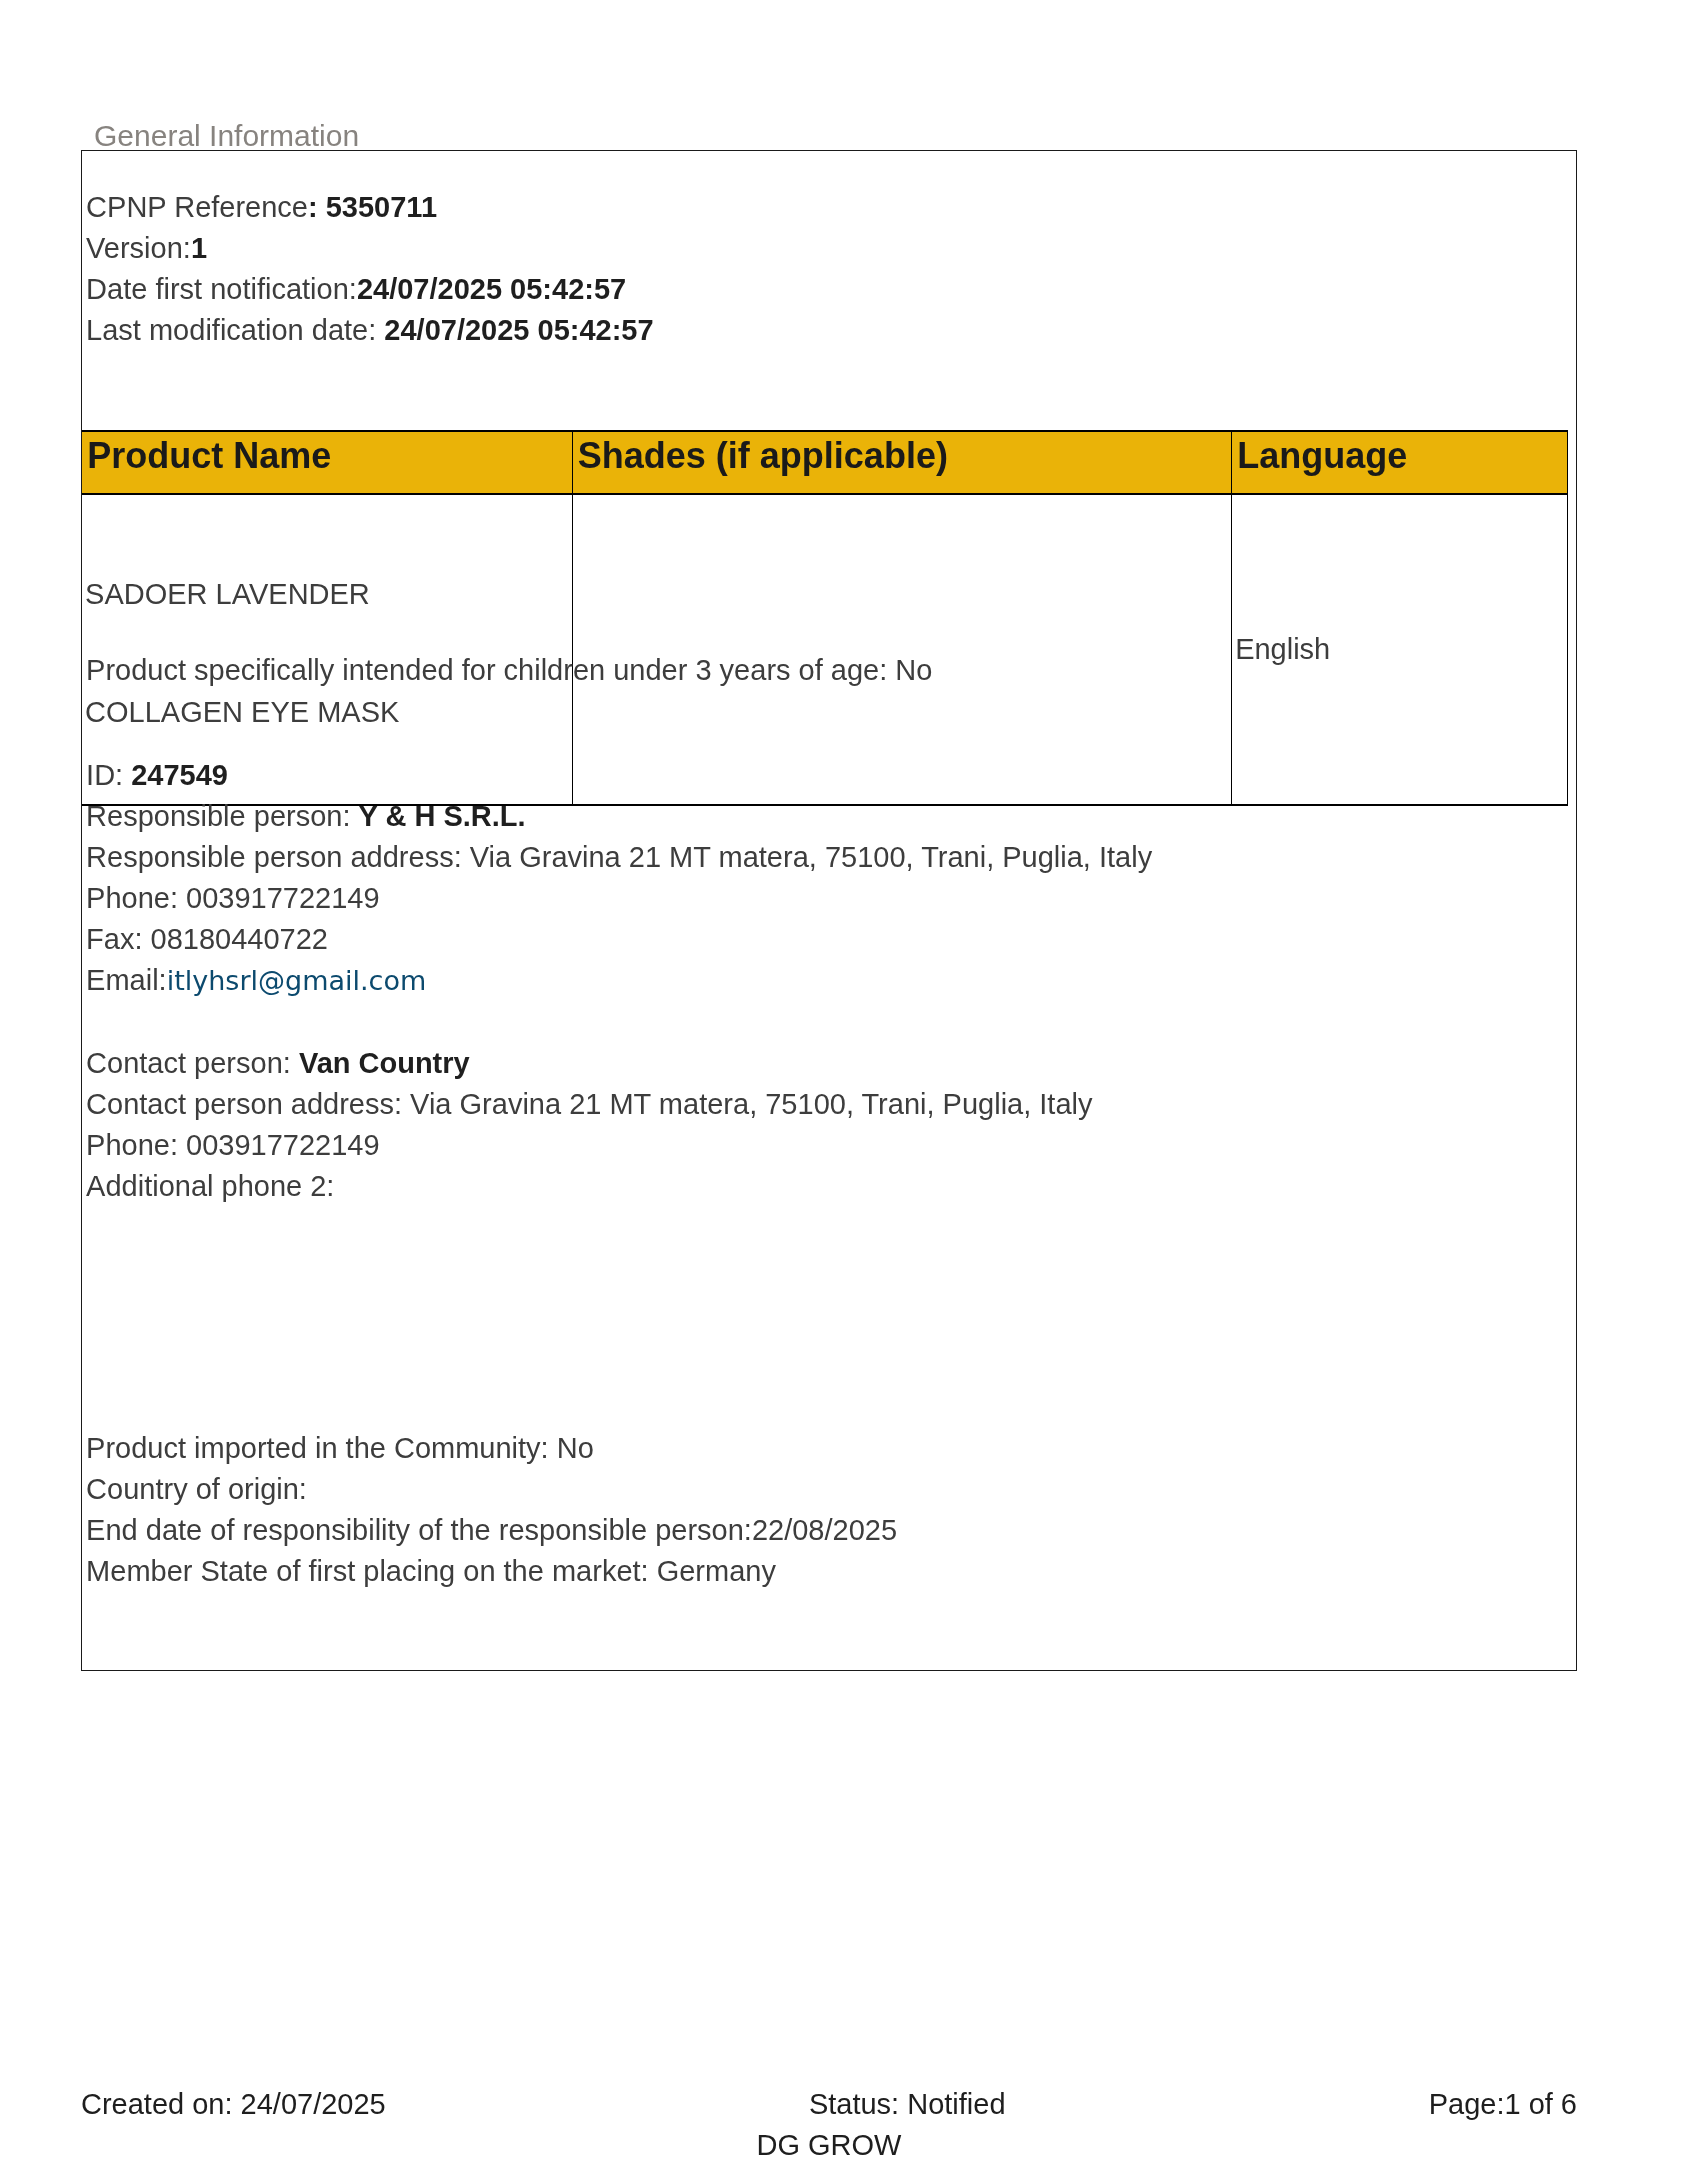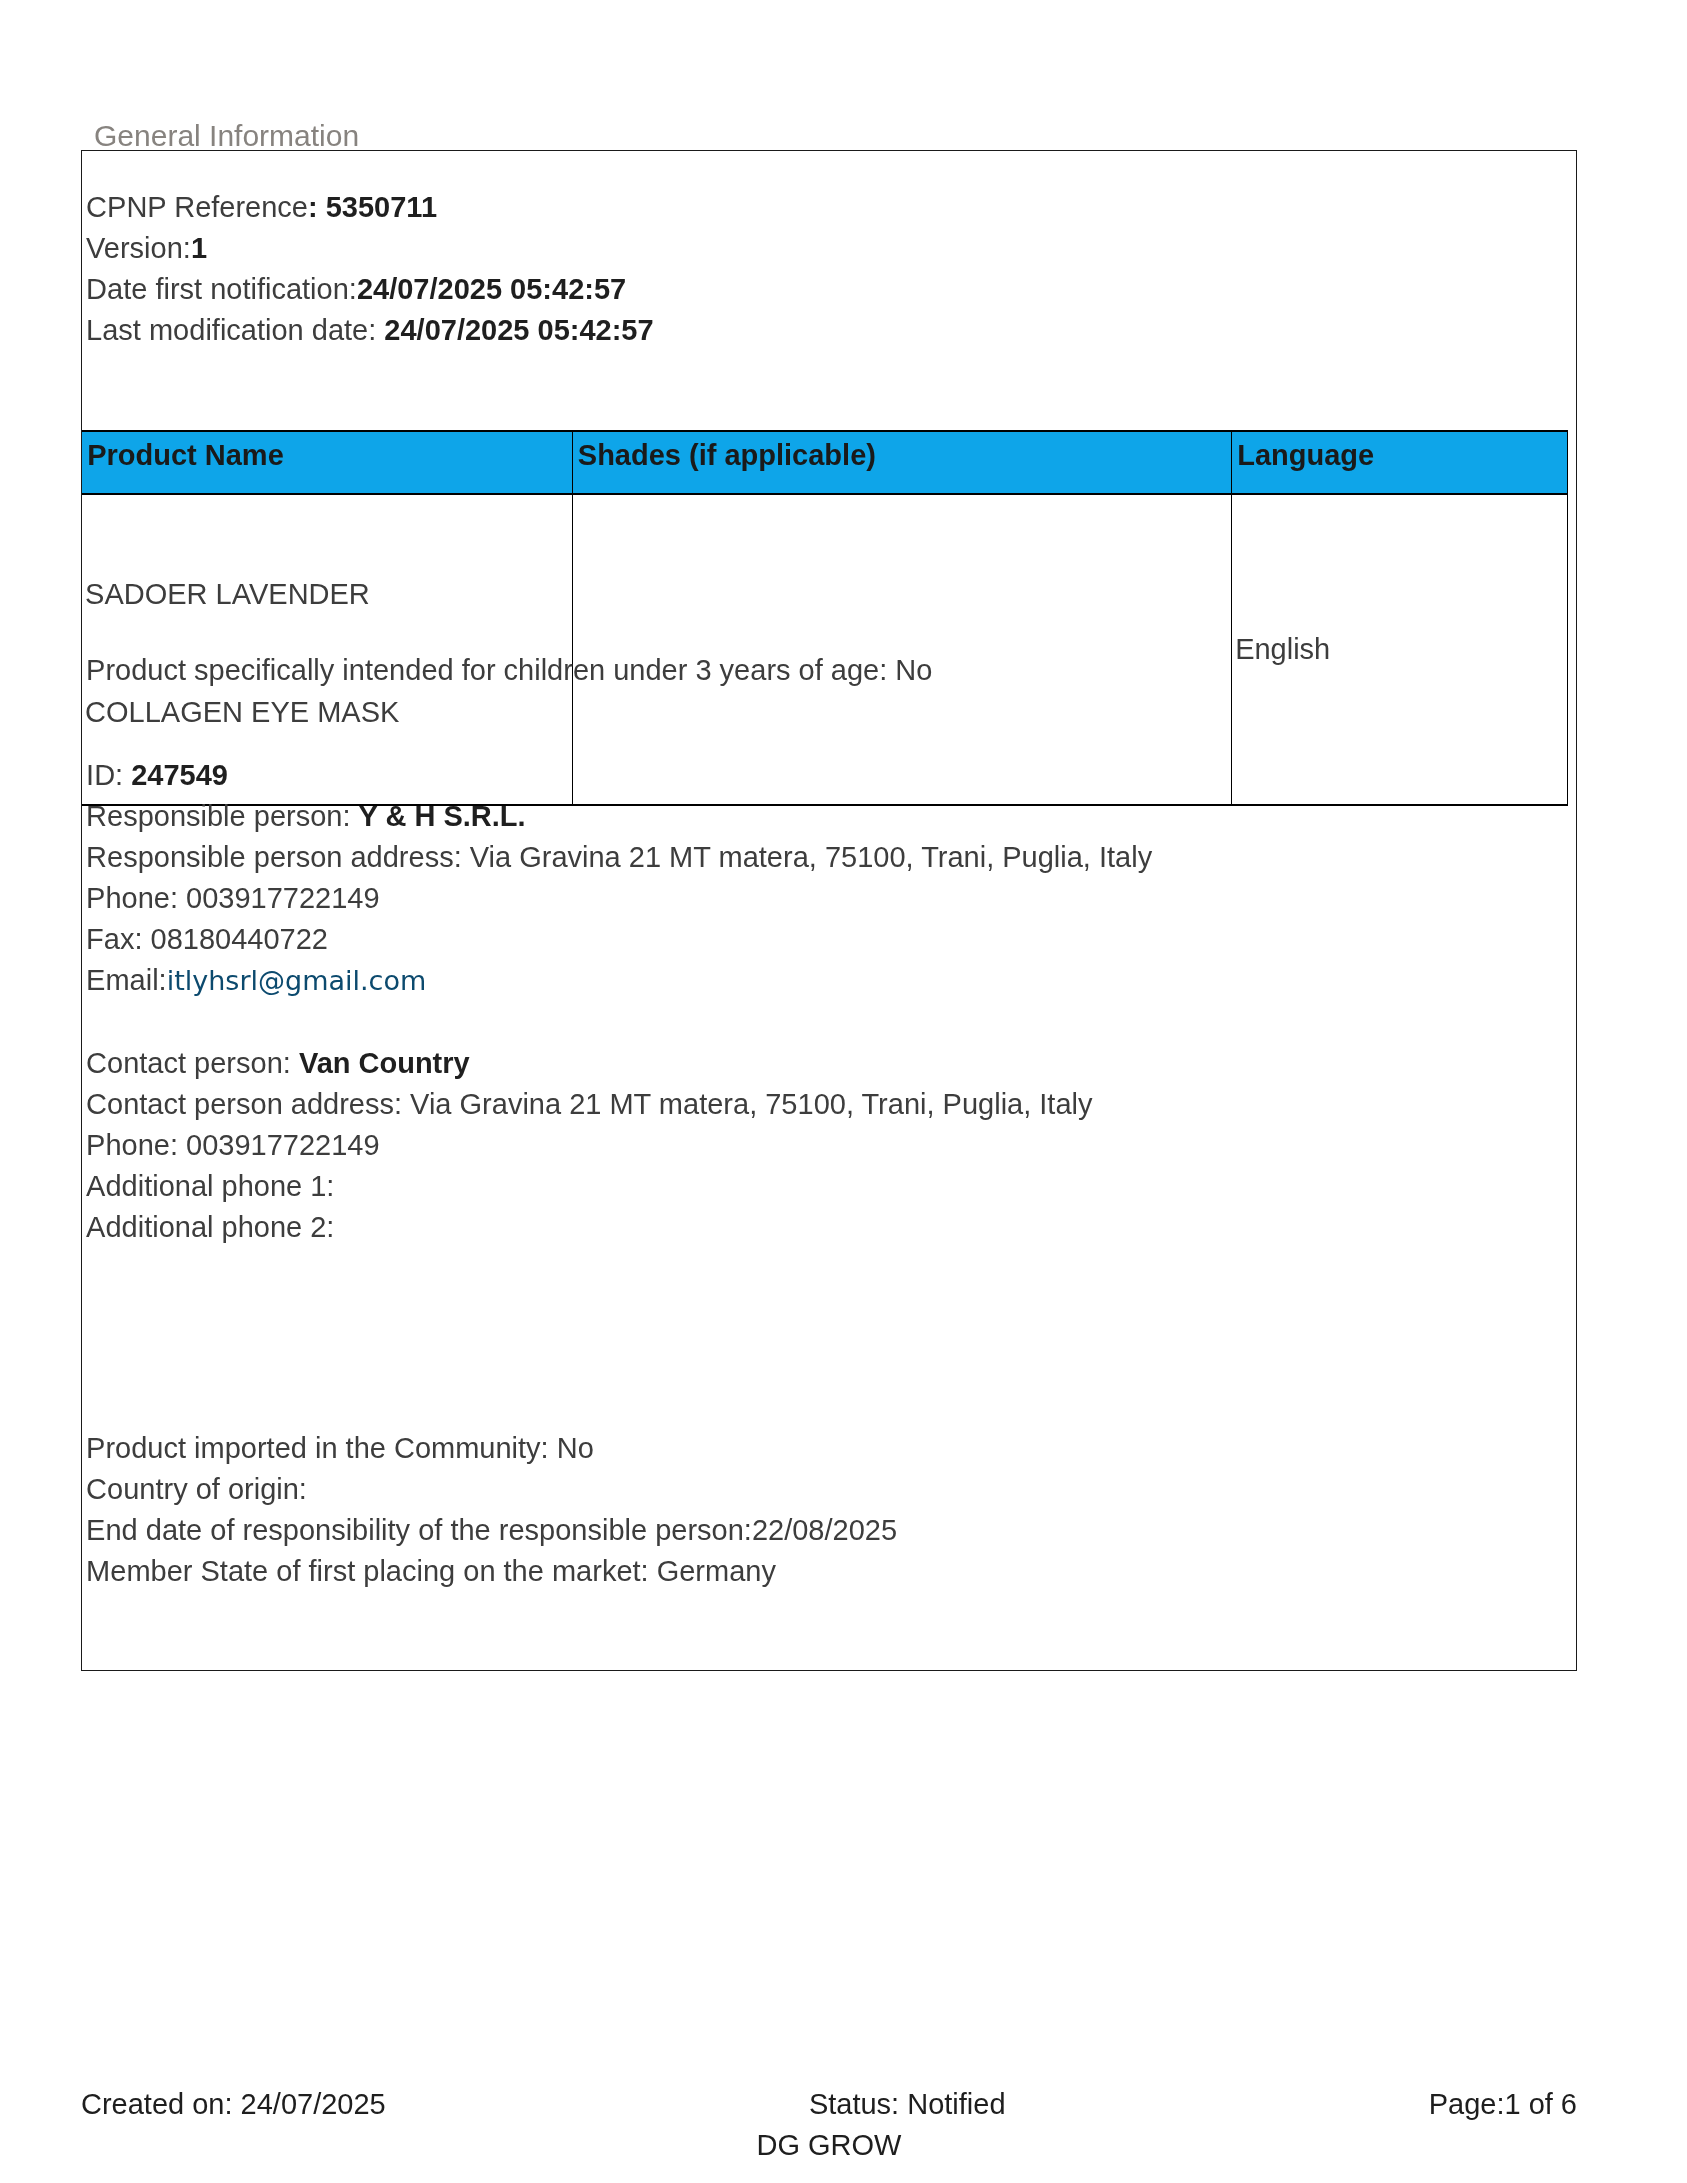--- a/index.html
+++ b/index.html
@@ -23,21 +23,21 @@
   #blk-meta{top:36px;}
   #line-children{top:499px;}
   #blk-responsible{top:604px;}
   #blk-contact{top:892px;}
   #blk-import{top:1277px;}
   table.product-table{
     position:absolute;top:279px;left:0;width:calc(100% - 8.3px);
     border-collapse:collapse;table-layout:fixed;
   }
   .product-table th{
-    background:#0ea5e9;color:#1a1a1a;font-size:29px;line-height:41px;
+    background:#eab308;color:#1a1a1a;font-size:36px;line-height:41px;
     text-align:left;vertical-align:top;font-weight:bold;
     border-top:2.1px solid #000;border-bottom:2.1px solid #000;
     border-left:1px solid #000;border-right:1px solid #000;
     padding:3.1px 2.1px 0 5.2px;height:58px;white-space:pre;
   }
   .product-table th:first-child{border-left:none;}
   .product-table td{
     font-size:29px;color:#3d3d3d;vertical-align:top;
     border-left:1px solid #000;border-right:1px solid #000;
     border-bottom:2.1px solid #000;
@@ -102,21 +102,20 @@
     <div class="line"><span>Responsible person address: Via Gravina 21 MT matera, 75100, Trani, Puglia, Italy</span></div>
     <div class="line"><span>Phone: 003917722149</span></div>
     <div class="line"><span>Fax: 08180440722</span></div>
     <div class="line"><span>Email:</span><span class="email-val">itlyhsrl@gmail.com</span></div>
   </div>
 
   <div class="block" id="blk-contact">
     <div class="line"><span>Contact person: </span><b>Van Country</b></div>
     <div class="line"><span>Contact person address: Via Gravina 21 MT matera, 75100, Trani, Puglia, Italy</span></div>
     <div class="line"><span>Phone: 003917722149</span></div>
-    <div class="line"><span>Additional phone 1:</span></div>
     <div class="line"><span>Additional phone 2:</span></div>
   </div>
 
   <div class="block" id="blk-import">
     <div class="line"><span>Product imported in the Community: No</span></div>
     <div class="line"><span>Country of origin:</span></div>
     <div class="line"><span>End date of responsibility of the responsible person:22/08/2025</span></div>
     <div class="line"><span>Member State of first placing on the market: Germany</span></div>
   </div>
 

